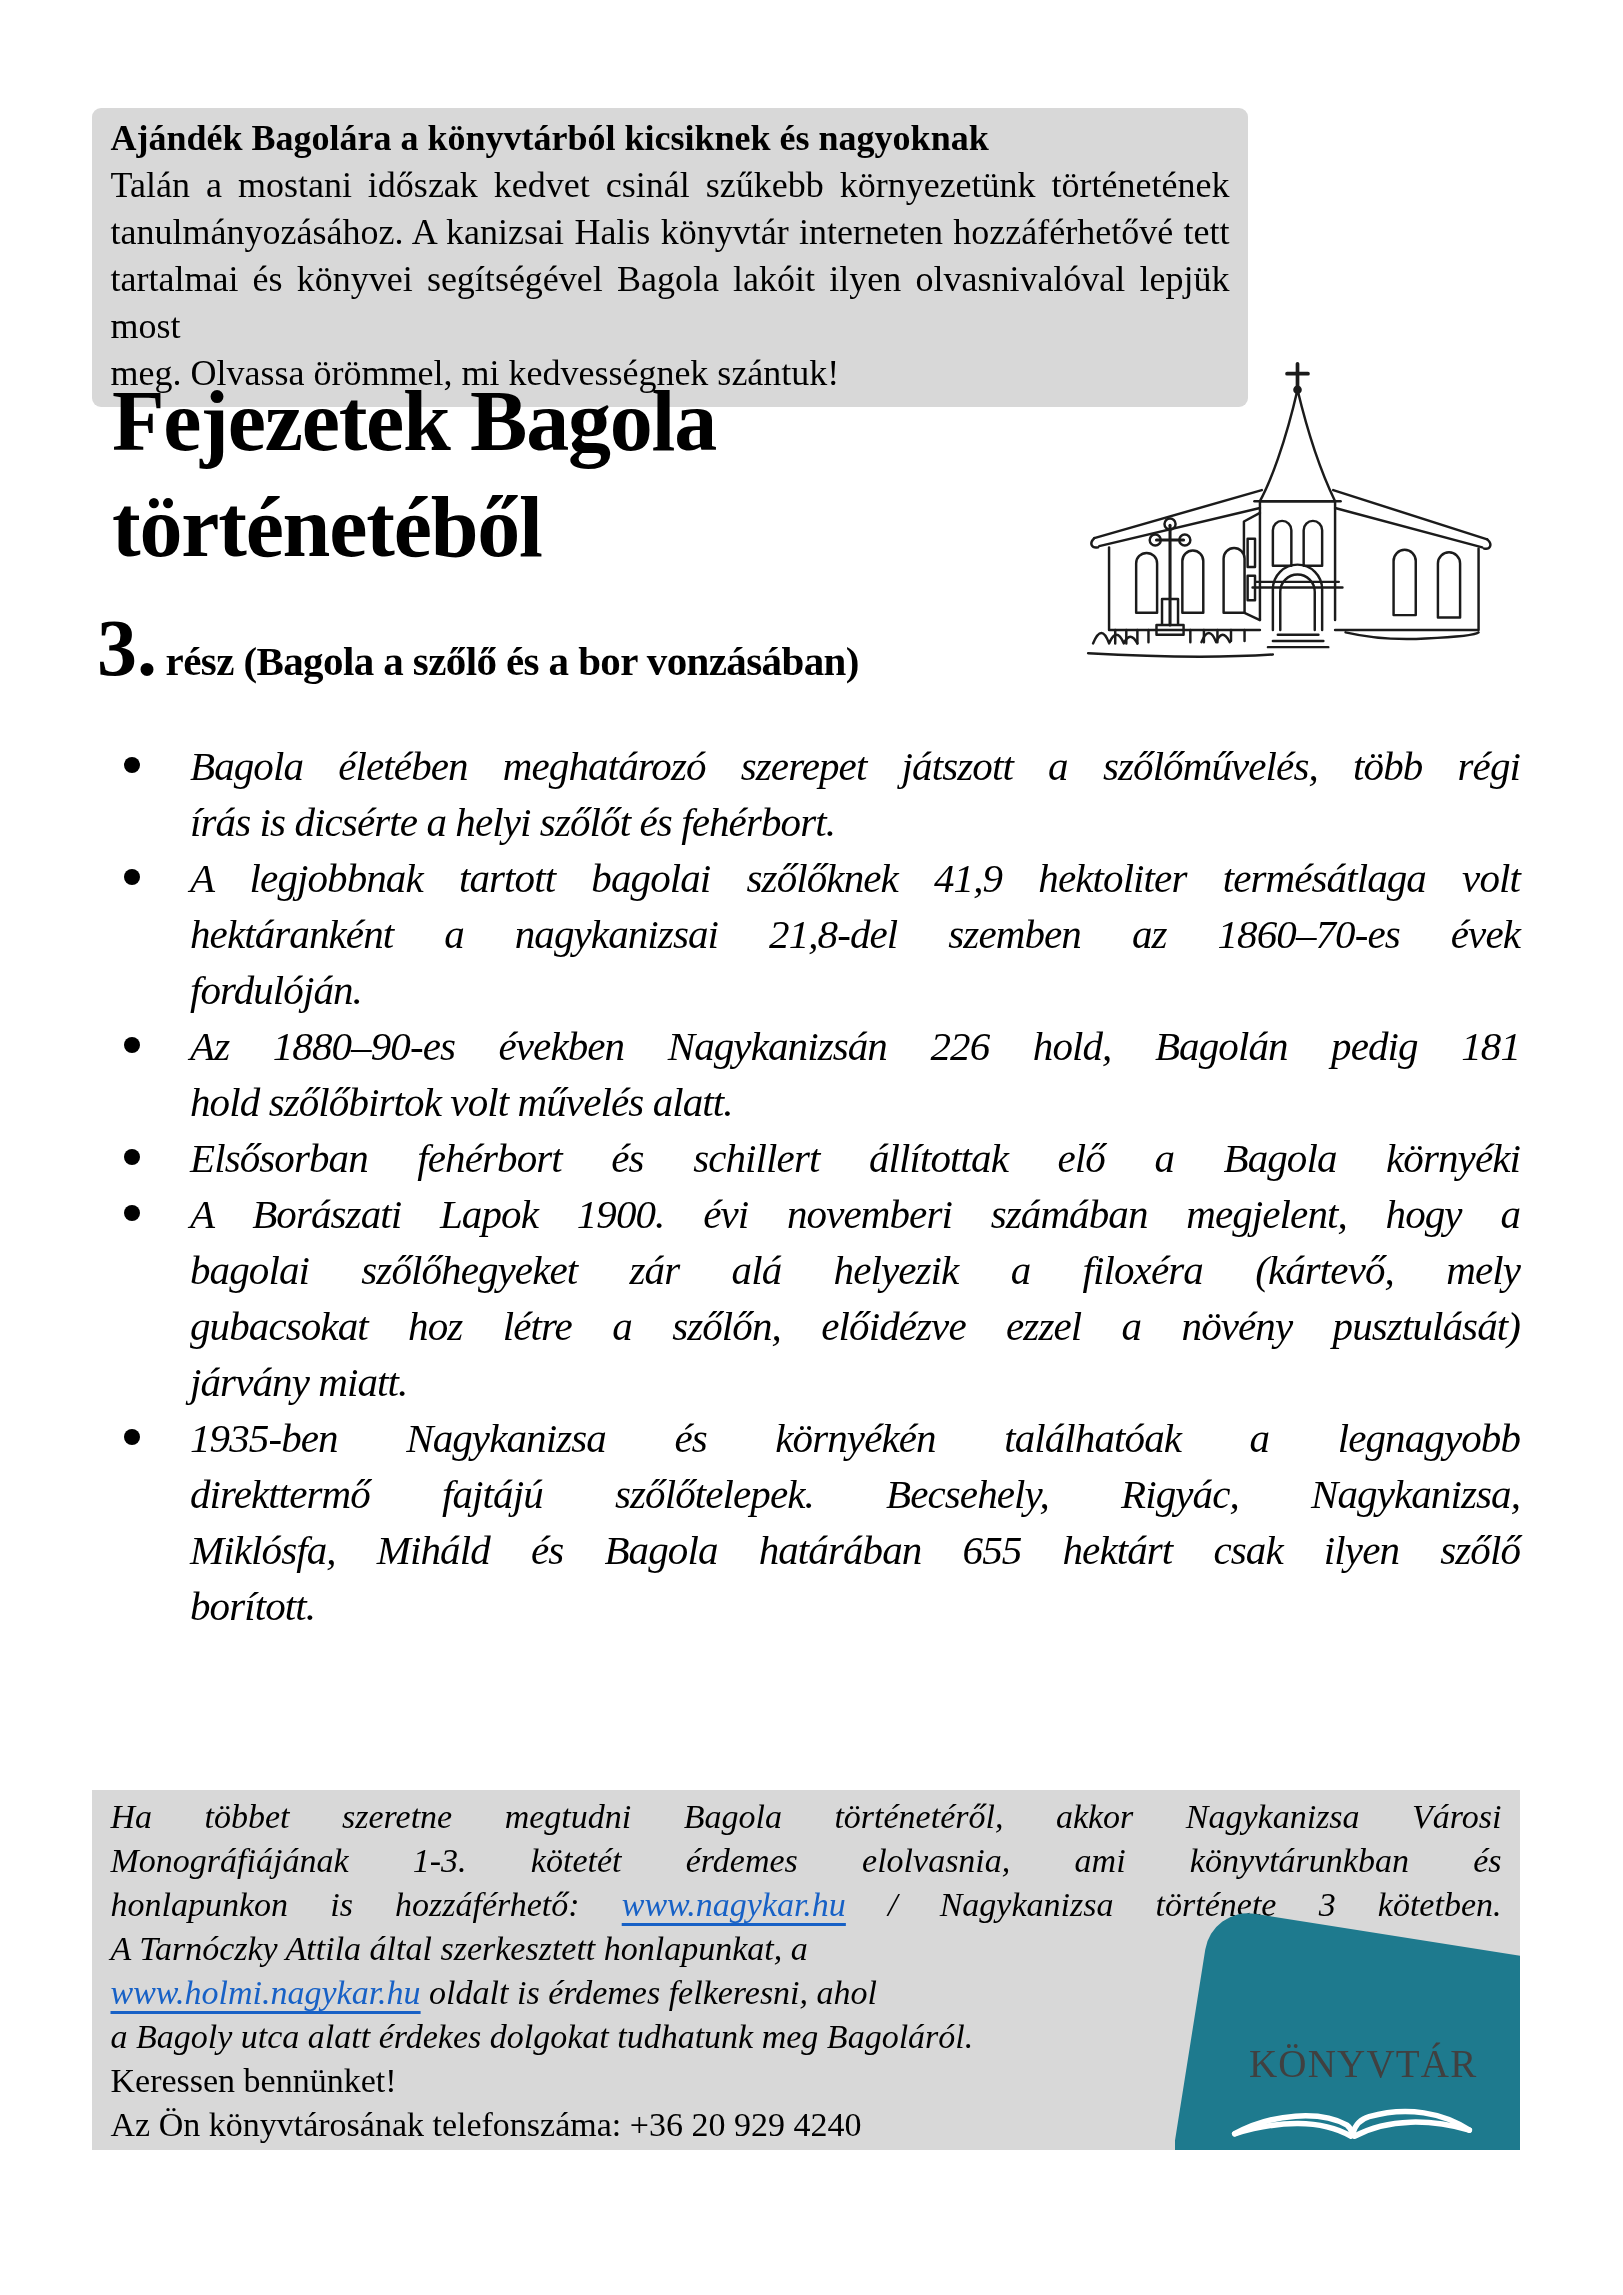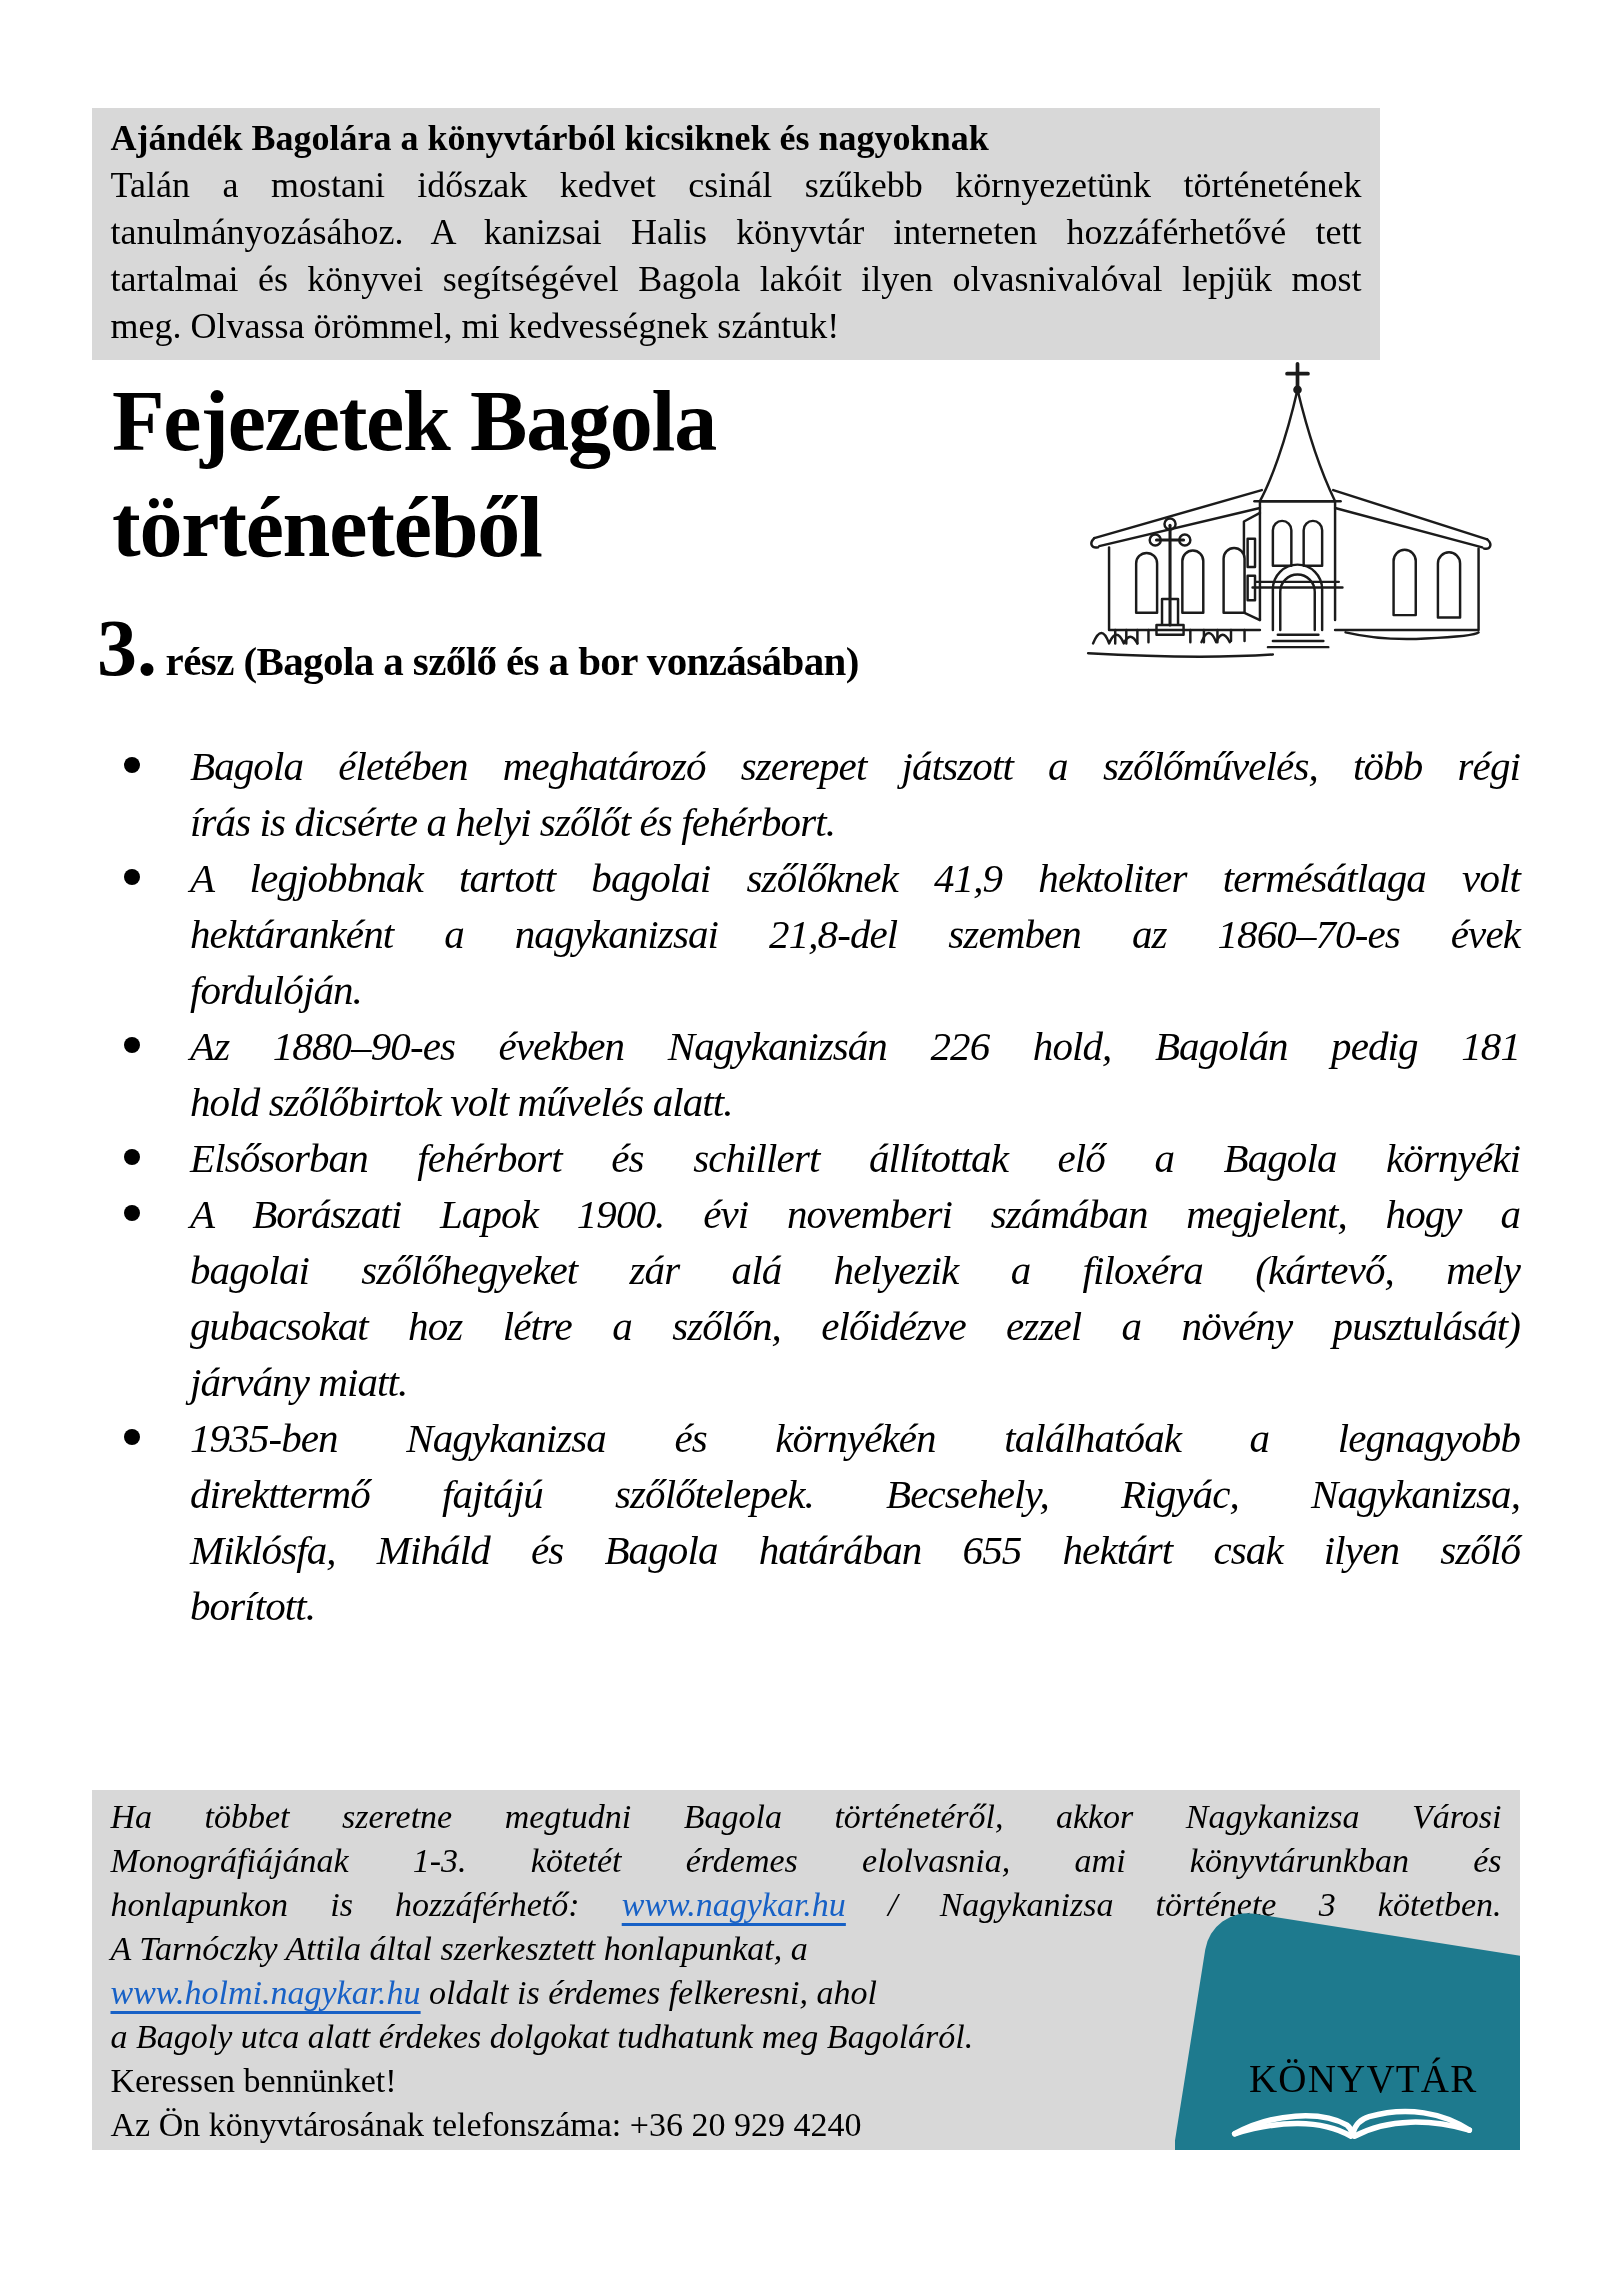--- a/index.html
+++ b/index.html
@@ -6,22 +6,22 @@
   body{
     width:1624px;height:2295px;position:relative;background:#ffffff;
     font-family:"Liberation Serif","DejaVu Serif",serif;color:#000;
     overflow:hidden;
   }
   .jl{text-align:justify;text-align-last:justify;}
   .ll{text-align:left;}
 
   
   #intro-box{
-    position:absolute;left:92px;top:108px;width:1288px;box-sizing:border-box;
-    padding:7.4px 18.5px 9.8px 18.5px;background:#d8d8d8;
+    position:absolute;left:92px;top:108px;width:1156px;box-sizing:border-box;
+    padding:7.4px 18.5px 9.8px 18.5px;background:#d8d8d8;border-radius:9px;
   }
   .intro-heading{font-weight:bold;font-size:36px;line-height:47px;}
   .intro-line{font-size:36px;line-height:47px;}
 
   
   #main-title{
     position:absolute;left:112px;top:368px;width:923px;
     font-size:86px;font-weight:bold;line-height:106px;letter-spacing:-1.2px;
   }
 
@@ -55,21 +55,21 @@
     text-underline-offset:7.4px;cursor:pointer;margin-top:16px;
   }
 
   
   #logo-wrap{position:absolute;right:0;bottom:0;width:345px;height:246px;overflow:hidden;}
   #logo-shape{
     position:absolute;left:37px;top:3.1px;width:431px;height:283px;background:#1e7a8e;
     border-radius:43px 3.7px 3.7px 3.7px;transform:rotate(9deg);transform-origin:top left;
   }
   #logo-text{
-    position:absolute;left:74px;top:153px;color:#000000;font-style:normal;
+    position:absolute;left:74px;top:138px;color:#404040;font-style:normal;
     font-size:39px;letter-spacing:1.2px;white-space:nowrap;
   }
   #logo-book{position:absolute;left:54px;top:198px;width:246px;height:44px;}
 </style>
 </head>
 <body>
 
 <div id="intro-box">
   <div class="intro-heading ll">Ajándék Bagolára a könyvtárból kicsiknek és nagyoknak</div>
   <div class="intro-line jl">Talán a mostani időszak kedvet csinál szűkebb környezetünk történetének</div>

